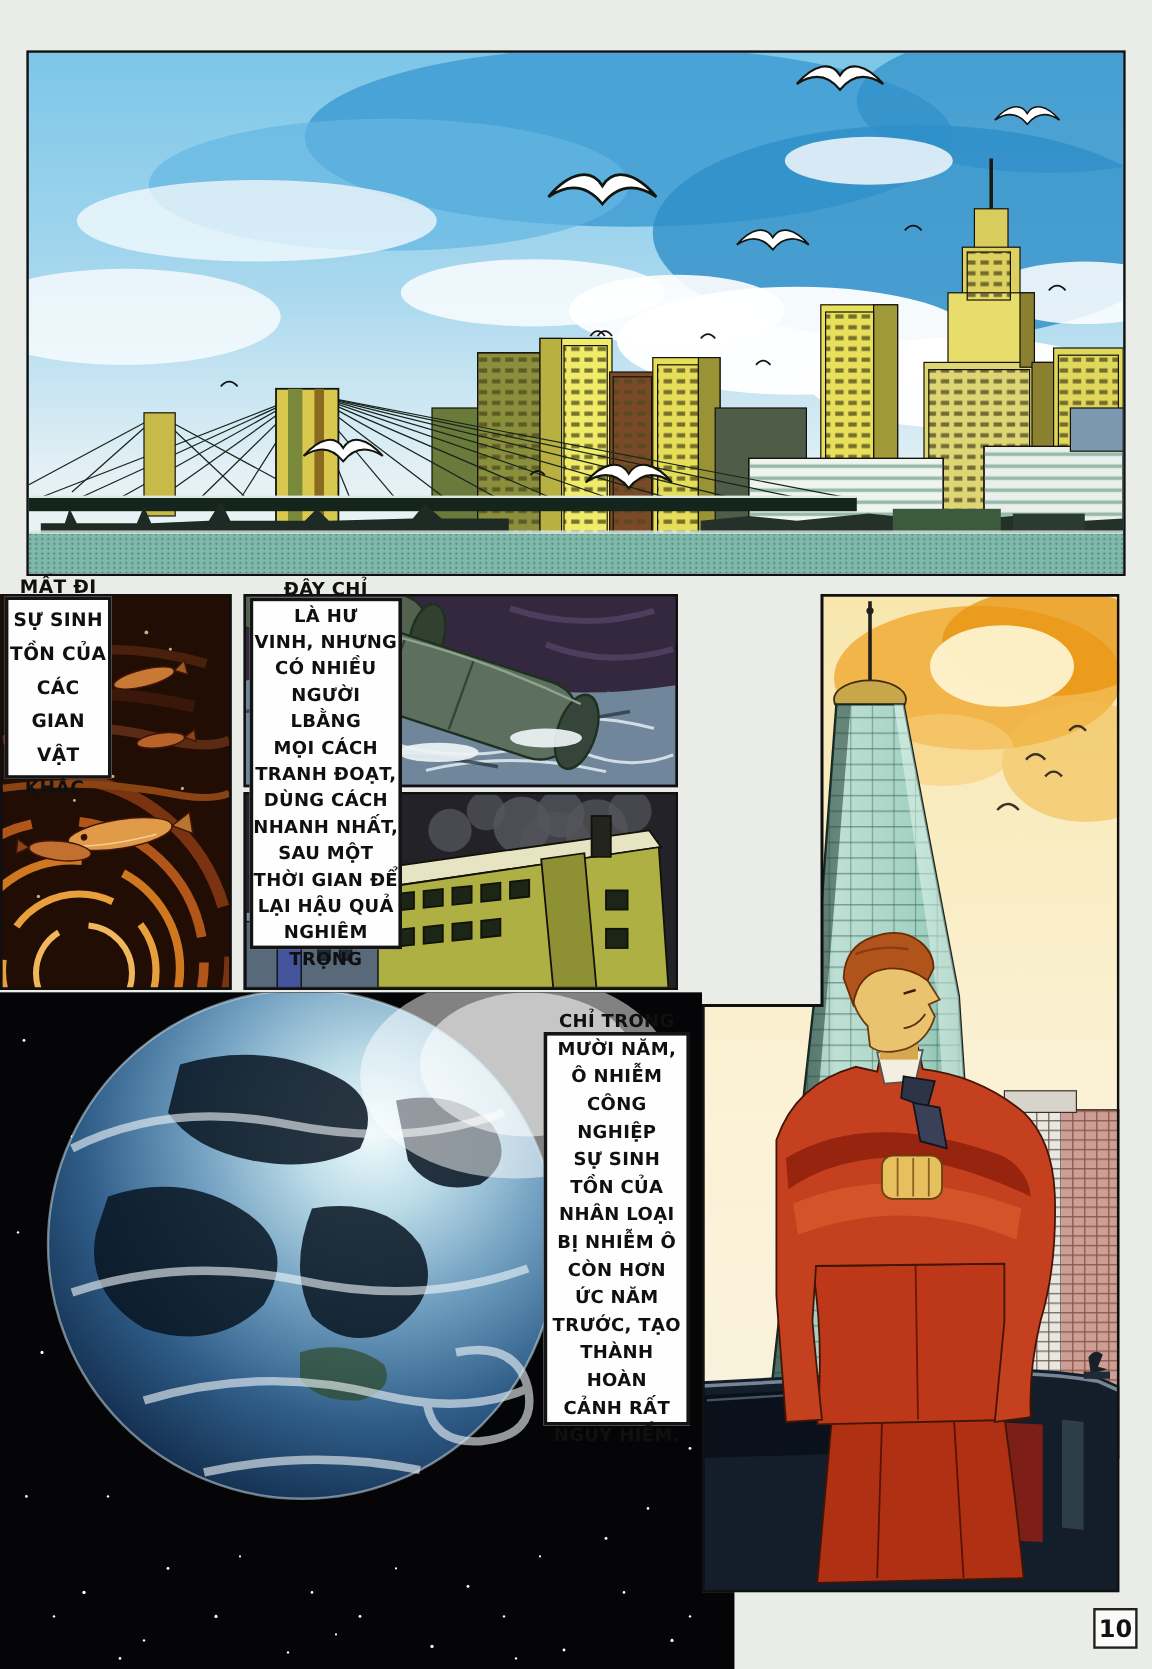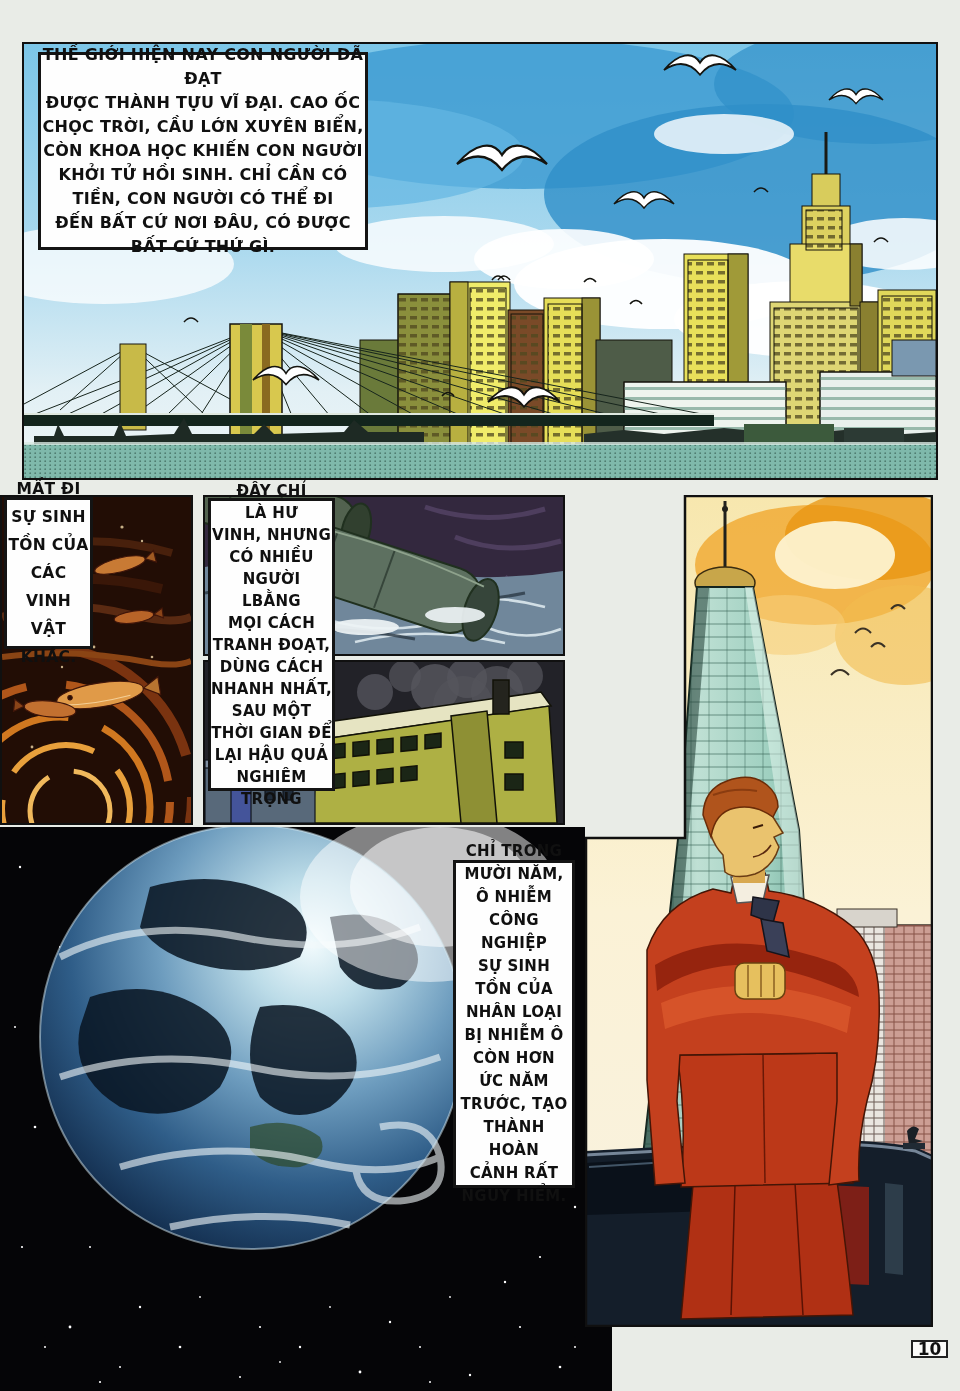--- a/index.html
+++ b/index.html
@@ -10,23 +10,23 @@
   svg{display:block;}
   .caption{position:absolute;background:#fefefe;border:3px solid #141414;box-sizing:border-box;
            color:#101010;font-weight:700;text-align:center;white-space:pre-line;
            display:flex;align-items:center;justify-content:center;z-index:30;
            font-family:"DejaVu Sans","Liberation Sans",sans-serif;letter-spacing:.3px;}
   .cap-world{left:38px;top:52px;width:330px;height:198px;font-size:16px;line-height:24px;}
   .cap-loss{left:4px;top:497px;width:89px;height:152px;font-size:15.5px;line-height:28px;}
   .cap-vanity{left:208px;top:498px;width:127px;height:293px;font-size:15px;line-height:22px;}
   .cap-fame{left:566px;top:522px;width:124px;height:305px;font-size:15px;line-height:24px;}
   .cap-pollution{left:453px;top:860px;width:122px;height:328px;font-size:15px;line-height:23px;justify-content:flex-end;}
-  .pagenum{position:absolute;left:911px;top:1340px;width:37px;height:18px;background:#fbfbf9;
+  .pagenum{position:absolute;left:911px;top:1340px;width:37px;height:34px;background:#fbfbf9;
            border:2px solid #222;box-sizing:border-box;display:flex;align-items:center;justify-content:center;
-           font-weight:700;font-size:17px;color:#111;z-index:40;}
+           font-weight:700;font-size:20px;color:#111;z-index:40;}
 </style>
 </head>
 <body>
 
 <div class="page">
 
   <div class="panel bordered" style="left:22px;top:42px;width:916px;height:438px;background:#bfe2f2;">
     <svg width="912" height="434" viewBox="0 0 912 434">
       <defs>
         <linearGradient id="sky" x1="0" y1="0" x2="0" y2="1">
@@ -453,35 +453,25 @@
         <path d="M168,362 Q180,360 186,350" stroke="#5a2a10" fill="none"></path>
         <path d="M168,333 L178,330" stroke="#3a1c08" fill="none" stroke-width="2"></path>
         <path d="M128,300 Q150,292 172,296" stroke="#8a3c10" fill="none" stroke-width="2"></path>
       </g>
 
       <rect x="0" y="0" width="100" height="343" fill="#e9ece7"></rect>
       <path d="M100,1 L347,1 L347,831 L1,831 L1,343 L100,343 Z" fill="none" stroke="#101010" stroke-width="2.5"></path>
     </svg>
   </div>
 
-  <div class="caption cap-world">
-    <span>THẾ GIỚI HIỆN NAY CON NGƯỜI ĐÃ ĐẠT
-ĐƯỢC THÀNH TỰU VĨ ĐẠI. CAO ỐC
-CHỌC TRỜI, CẦU LỚN XUYÊN BIỂN,
-CÒN KHOA HỌC KHIẾN CON NGƯỜI
-KHỞI TỬ HỒI SINH. CHỈ CẦN CÓ
-TIỀN, CON NGƯỜI CÓ THỂ ĐI
-ĐẾN BẤT CỨ NƠI ĐÂU, CÓ ĐƯỢC
-BẤT CỨ THỨ GÌ.</span>
-  </div>
   <div class="caption cap-loss">
     <span>MẤT ĐI
 SỰ SINH
 TỒN CỦA
-CÁC VINH
+CÁC GIAN
 VẬT KHÁC.</span>
   </div>
   <div class="caption cap-vanity">
     <span>ĐÂY CHỈ
 LÀ HƯ
 VINH, NHƯNG
 CÓ NHIỀU
 NGƯỜI LBẰNG
 MỌI CÁCH
 TRANH ĐOẠT,

